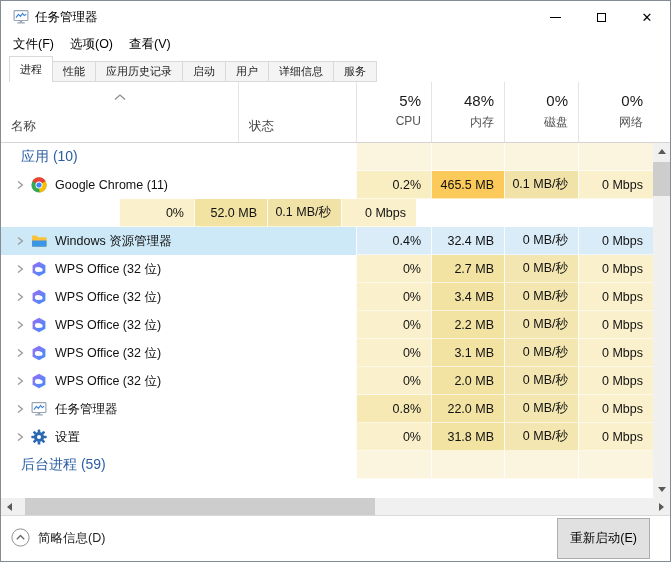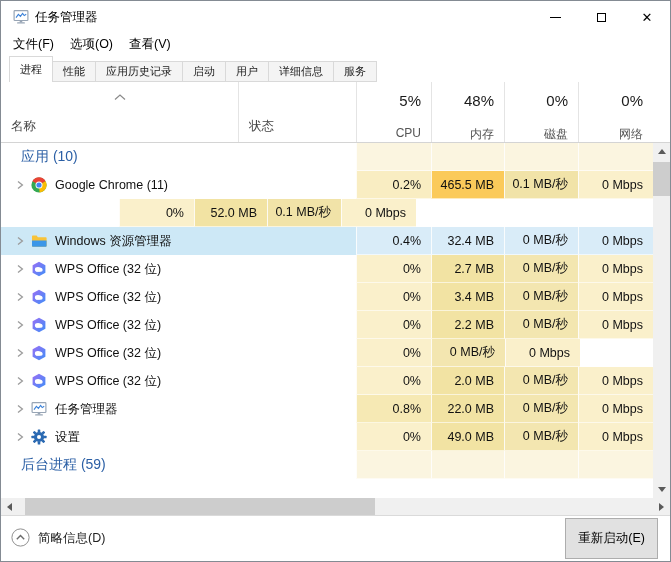--- a/index.html
+++ b/index.html
@@ -32,21 +32,21 @@
   .table-area { flex:1 1 auto; position:relative; display:flex; flex-direction:column; overflow:hidden; }
   .thead { height:61px; display:flex; border-bottom:1px solid #d4d4d4; flex:0 0 auto; position:relative; background:#fff; }
   .th { border-left:1px solid #e4e4e4; position:relative; }
   .th:first-child { border-left:none; }
   .c-name { width:237px; } .c-status { width:118px; }
   .c-cpu { width:75px; } .c-mem { width:73px;text-align:center; } .c-disk { width:74px; } .c-net { width:75px; }
   .th-bottom-label { position:absolute; bottom:7px; left:10px; font-size:12.5px; color:#444; }
   .sort-arrow { position:absolute; top:5px; left:50%; transform:translateX(-50%); }
   .th-val { display:flex; flex-direction:column; align-items:flex-end; justify-content:flex-start; padding:10px 10px 0 0; }
   .th-val .pct { font-size:15px; color:#1a1a1a; line-height:1.2; }
-  .th-val .lbl { font-size:12px; color:#555; margin-top:16px; }
+  .th-val .lbl { font-size:12px; color:#555; margin-top:4px; }
   .tbody { flex:1 1 auto; overflow:hidden; background:#fff; }
   .row { height:28px; display:flex; align-items:stretch; }
   .cell { display:flex; align-items:center; }
   .name-cell { width:237px; padding-left:10px; position:relative; }
   .name-cell .chev { margin:0 6px 0 4px; display:flex; align-items:center; }
   .name-cell .app-icon { width:16px; height:16px; margin-right:8px; flex:0 0 auto; }
   .row-name { font-size:12.5px; color:#111; white-space:nowrap; }
   .status-cell { width:118px; font-size:12.5px; color:#333; padding-left:10px; }
   .val { justify-content:flex-end; padding-right:10px; font-size:12.5px; color:#111;
          border-left:1px solid rgba(255,255,255,.85); border-bottom:1px solid rgba(255,255,255,.6); }
@@ -62,21 +62,21 @@
   .vs-arrow { position:absolute; left:0; width:17px; height:17px; display:flex; align-items:center; justify-content:center; }
   .vs-up { top:0; } .vs-down { bottom:0; }
   .vs-thumb { position:absolute; left:0; top:19px; width:17px; height:34px; background:#cdcdcd; }
   .tri { width:0; height:0; border-style:solid; }
   .tri-up { border-width:0 4px 5px 4px; border-color:transparent transparent #5a5a5a transparent; }
   .tri-down { border-width:5px 4px 0 4px; border-color:#5a5a5a transparent transparent transparent; }
   .tri-left { border-width:4px 5px 4px 0; border-color:transparent #5a5a5a transparent transparent; }
   .tri-right { border-width:4px 0 4px 5px; border-color:transparent transparent transparent #5a5a5a; }
   
   .statusbar { height:46px; border-top:1px solid #dadada; display:flex; align-items:center;
-               padding:0 12px 0 10px; flex:0 0 auto; background:#fff; }
+               padding:0 20px 0 10px; flex:0 0 auto; background:#fff; }
   .details-toggle { display:flex; align-items:center; gap:8px; font-size:12.5px; color:#222; }
   .restart-btn { margin-left:auto; font-family:inherit; font-size:12.5px; color:#000;
                  background:#e1e1e1; border:1px solid #adadad; padding:4px 12px; height:41px; }
 </style>
 </head>
 <body>
 
 <div class="window">
 
   <div class="titlebar">
@@ -303,20 +303,21 @@
                 </defs>
                 <path d="M8 .7 L14.4 4.3 V11.7 L8 15.3 L1.6 11.7 V4.3 Z" fill="url(#wpsg)"></path>
                 <ellipse cx="7" cy="8.4" rx="3.1" ry="2.3" fill="#fff"></ellipse>
                 <circle cx="9.6" cy="8.6" r="1.9" fill="#fff"></circle>
                 <rect x="4.6" y="8.6" width="6.9" height="2" rx="1" fill="#fff"></rect>
               </svg></span>
             <span class="row-name">WPS Office (32 位)</span>
           </div>
           <div class="cell status-cell"></div>
           <div class="cell val c-cpu" style="background: rgb(250, 240, 203);">0%</div>
+          <div class="cell val c-mem" style="background: rgb(242, 227, 163);">3.1 MB</div>
           <div class="cell val c-disk" style="background: rgb(243, 230, 176);">0 MB/秒</div>
           <div class="cell val c-net" style="background: rgb(250, 240, 203);">0 Mbps</div>
         </div>
         <div class="row">
           <div class="cell name-cell">
             <span class="chev">
               <svg width="10" height="12" viewBox="0 0 10 12">
                 <polyline points="3,2.5 7.4,6 3,9.5" fill="none" stroke="#9b9b9b" stroke-width="1.3"></polyline>
               </svg>
             </span>
@@ -381,21 +382,21 @@
                     <rect x="6.7" y="0.4" width="2.6" height="3" rx=".6" transform="rotate(270 8 8)"></rect>
                     <rect x="6.7" y="0.4" width="2.6" height="3" rx=".6" transform="rotate(315 8 8)"></rect>
                   </g>
                 </g>
                 <circle cx="8" cy="8" r="2" fill="#fff"></circle>
               </svg></span>
             <span class="row-name">设置</span>
           </div>
           <div class="cell status-cell"></div>
           <div class="cell val c-cpu" style="background: rgb(250, 240, 203);">0%</div>
-          <div class="cell val c-mem" style="background: rgb(242, 227, 163);">49.0 MB</div>
+          <div class="cell val c-mem" style="background: rgb(242, 227, 163);">31.8 MB</div>
           <div class="cell val c-disk" style="background: rgb(243, 230, 176);">0 MB/秒</div>
           <div class="cell val c-net" style="background: rgb(250, 240, 203);">0 Mbps</div>
         </div>
         <div class="row group-row">
           <div class="cell name-cell">
             <span class="group-label">后台进程 (59)</span>
           </div>
           <div class="cell status-cell"></div>
           <div class="cell val c-cpu" style="background: rgb(251, 245, 224);"></div>
           <div class="cell val c-mem" style="background: rgb(251, 245, 224);"></div>

